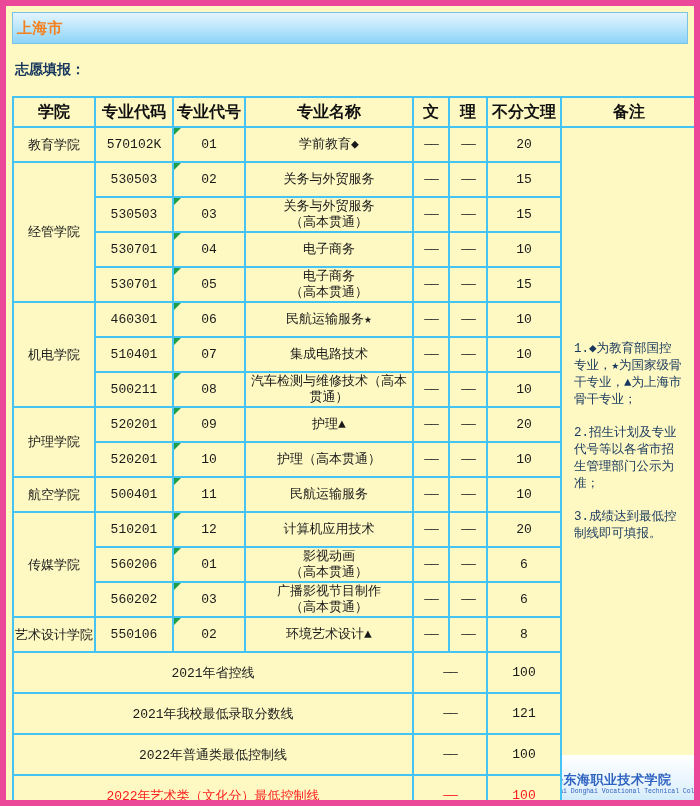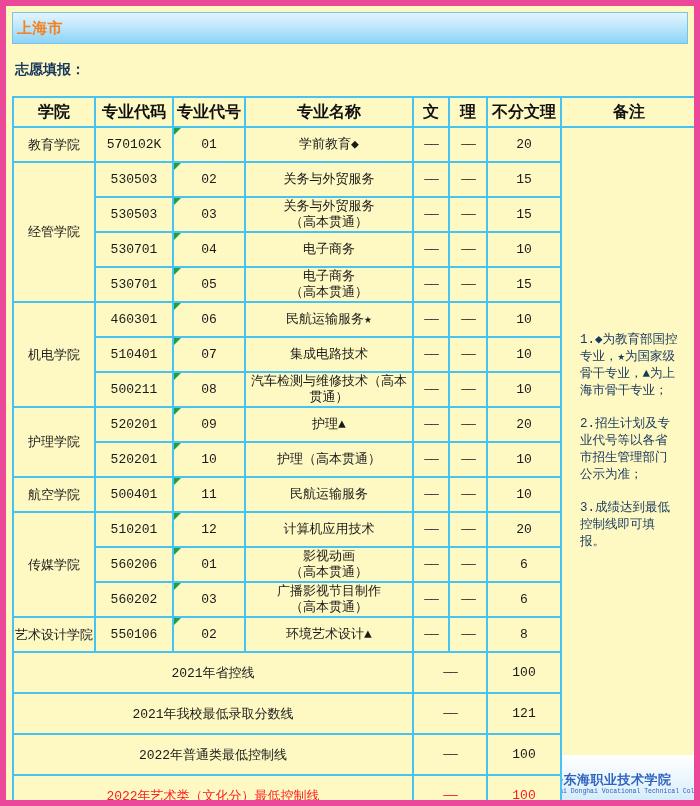--- a/index.html
+++ b/index.html
@@ -37,21 +37,21 @@
     content:"";position:absolute;top:0;left:0;width:0;height:0;
     border-top:7px solid #1e9e4c;border-right:7px solid transparent;
   }
   td.dash{color:#333;letter-spacing:-1px;}
   tr.hl td{color:#fb1d1d;}
   
   td.remark{position:relative;vertical-align:top;}
   .remark-fill{position:absolute;top:0;left:0;right:0;bottom:0;display:flex;flex-direction:column;}
   .notes{
     flex:1;display:flex;flex-direction:column;justify-content:center;
-    text-align:left;padding:0 18px;color:#17375e;font-size:12.5px;line-height:17px;
+    text-align:left;padding:0 12px;color:#17375e;font-size:12.5px;line-height:17px;
   }
   .notes p{margin:8px 0;}
   .logo-area{
     height:60px;flex:none;display:flex;align-items:center;justify-content:center;gap:4px;
     background:linear-gradient(to bottom,#ffffff 0%,#e3f2fc 55%,#bfe3f8 100%);
   }
   .logo-text{display:flex;flex-direction:column;align-items:flex-start;line-height:1.1;}
   .logo-cn{color:#2f63c0;font-weight:bold;font-size:13px;letter-spacing:.5px;}
   .logo-en{color:#2f63c0;font-size:7px;transform:scale(.92);transform-origin:left center;white-space:nowrap;}
 </style>

